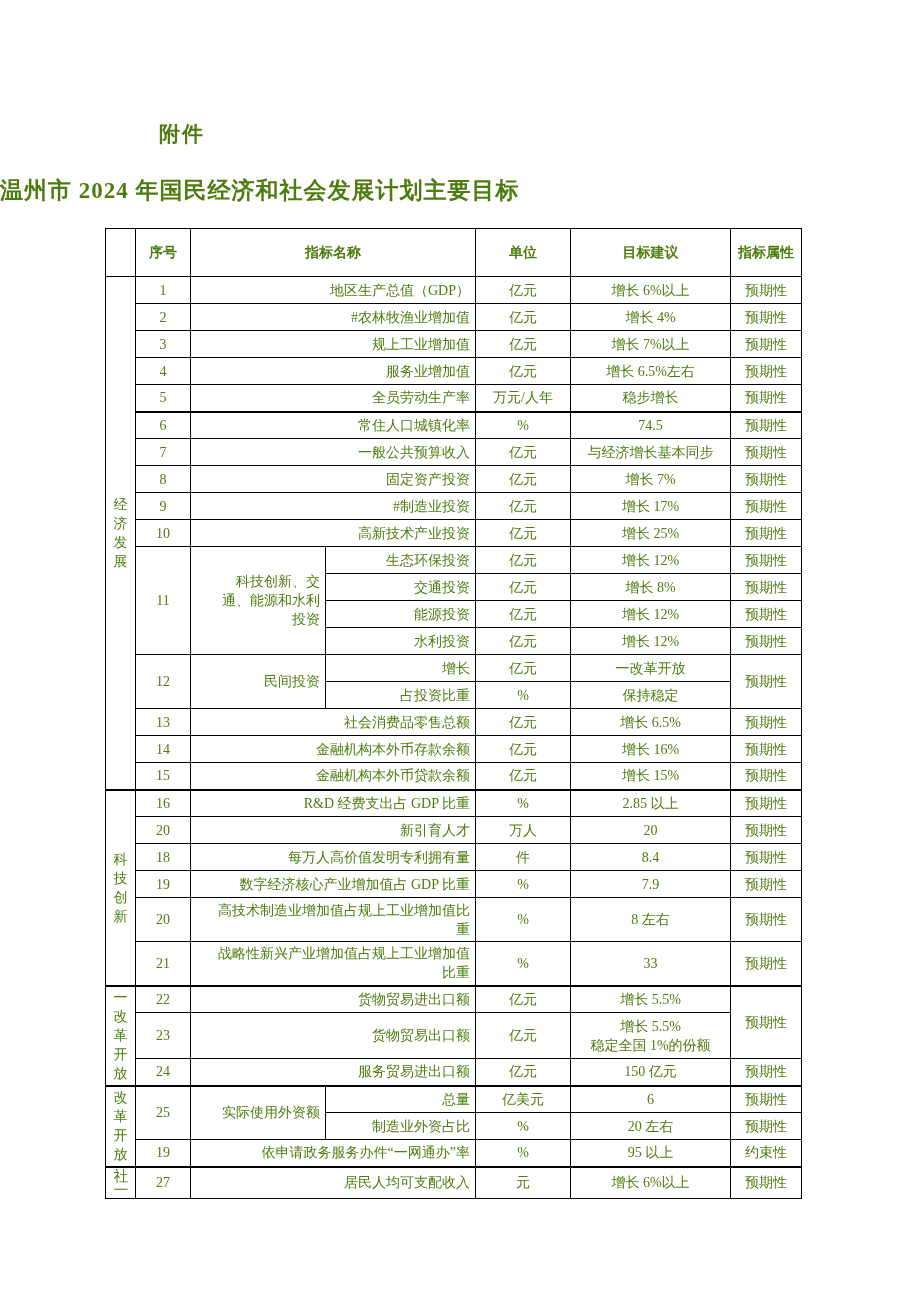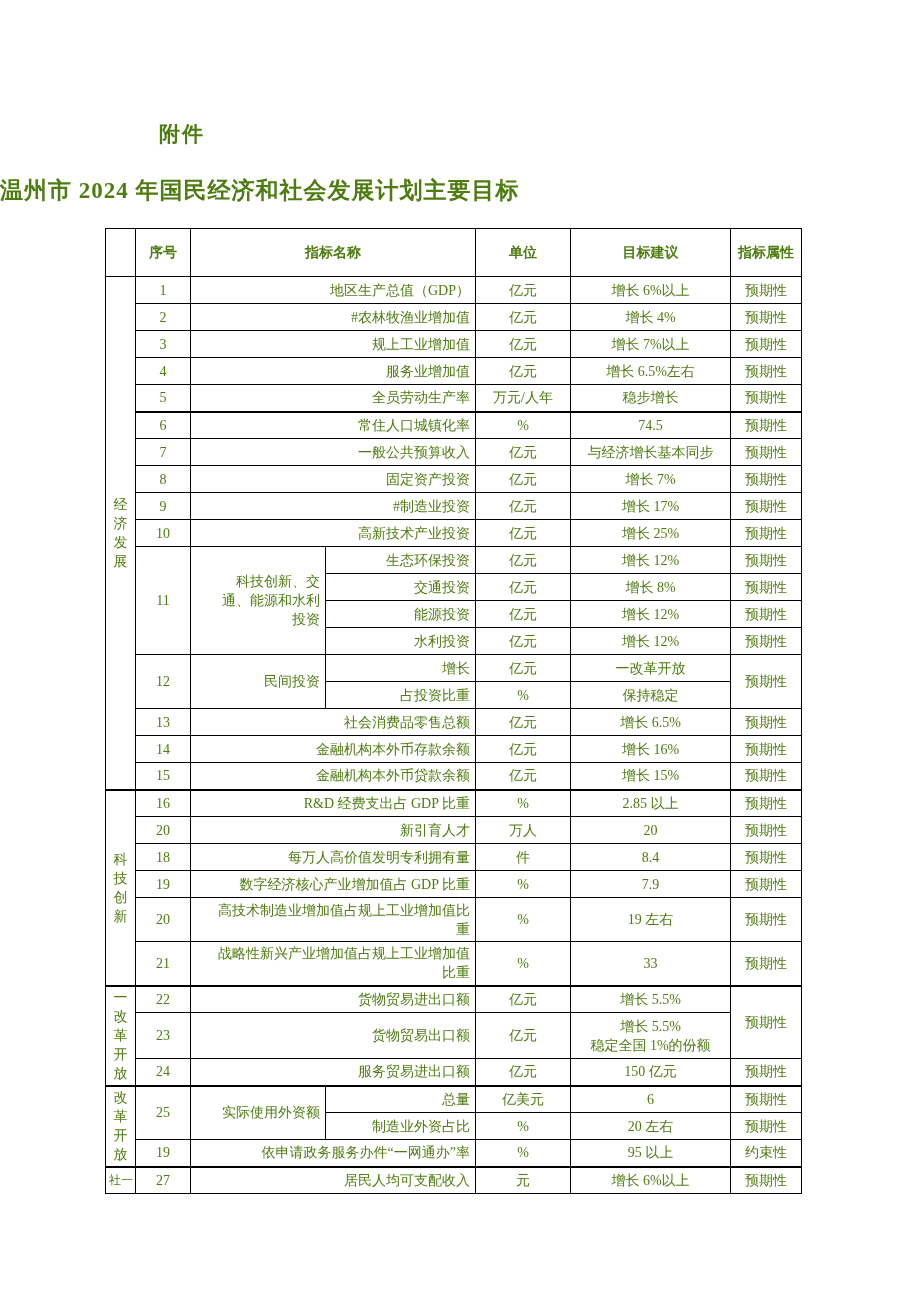--- a/index.html
+++ b/index.html
@@ -33,21 +33,21 @@
     overflow: hidden;
   }
   .tbl th { font-weight: bold; height: 16px; padding: 14px 2px; }
   .tbl td { height: 27px; }
   td.name { text-align: right; padding-left: 20px; }
   td.gcell { padding: 1px; font-family: Liberation Serif, serif; }
   .vlabel {
     width: 16px; margin: 0 auto;
     word-break: break-all; line-height: 19px; text-align: center;
   }
-  .vlabel.small { width: 28px; font-size: 12px; line-height: 14px; }
+  .vlabel.small { width: 28px; font-size: 15px; line-height: 14px; }
   tr.tall td { height: 44px; }
   tr.tall2 td { height: 46px; }
   .bb2 { border-bottom-width: 2.5px !important; }
   .preline { white-space: pre-line; }
 </style>
 </head>
 <body>
 
 <div class="page">
 
@@ -240,21 +240,21 @@
       <td>19</td>
       <td class="name" colspan="2">数字经济核心产业增加值占 GDP 比重</td>
       <td>%</td>
       <td>7.9</td>
       <td>预期性</td>
     </tr>
     <tr class="tall">
       <td>20</td>
       <td class="name" colspan="2">高技术制造业增加值占规上工业增加值比重</td>
       <td>%</td>
-      <td>19 左右</td>
+      <td>8 左右</td>
       <td>预期性</td>
     </tr>
     <tr class="tall">
       <td class="bb2">21</td>
       <td class="name bb2" colspan="2">战略性新兴产业增加值占规上工业增加值比重</td>
       <td class="bb2">%</td>
       <td class="bb2">33</td>
       <td class="bb2">预期性</td>
     </tr>
 

